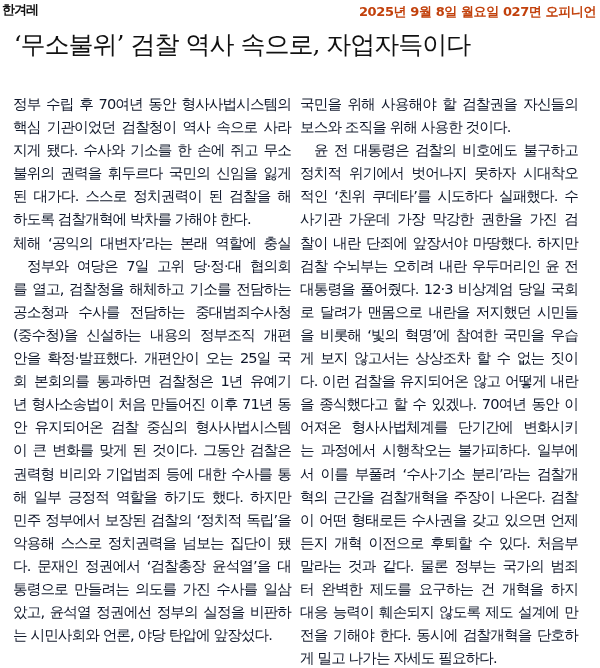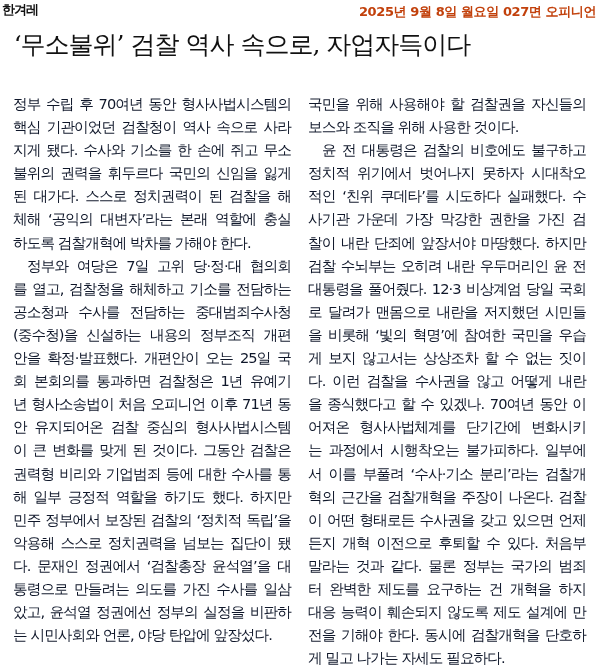--- a/index.html
+++ b/index.html
@@ -8,21 +8,21 @@
   .masthead { position: absolute; left: 0; top: 0; width: 600px; height: 26px; }
   .logo { position: absolute; left: 2px; top: 1px; font-size: 13px; font-weight: bold;
           letter-spacing: -1px; color: #111; }
   .dateline { position: absolute; right: 4px; top: 3px; font-size: 13px; font-weight: bold;
               color: #c2410c; letter-spacing: -0.4px; white-space: nowrap; }
   .headline { position: absolute; left: 0; top: 28px; width: 484px; text-align: center;
               font-family: "DejaVu Serif", "Liberation Serif", serif; font-size: 25px;
               color: #111; letter-spacing: -1px; white-space: nowrap; }
   .column { position: absolute; top: 92px; width: 278px; }
   .col-left { left: 13px; }
-  .col-right { left: 308px; }
+  .col-right { left: 300px; }
   .line { display: block; height: 23.1px; line-height: 23.1px; font-size: 14.6px;
           white-space: nowrap; letter-spacing: -0.9px; color: #0f172a;
           text-align: justify; text-align-last: justify; }
   .line.last { text-align-last: left; }
   .line.indent { padding-left: 14px; }
 </style>
 </head>
 <body>
 
 <div class="masthead">
@@ -31,29 +31,29 @@
 </div>
 
 <div class="headline">‘무소불위’ 검찰 역사 속으로, 자업자득이다</div>
 
 <div class="column col-left" id="col-left">
     <span class="line">정부 수립 후 70여년 동안 형사사법시스템의</span>
     <span class="line">핵심 기관이었던 검찰청이 역사 속으로 사라</span>
     <span class="line">지게 됐다. 수사와 기소를 한 손에 쥐고 무소</span>
     <span class="line">불위의 권력을 휘두르다 국민의 신임을 잃게</span>
     <span class="line">된 대가다. 스스로 정치권력이 된 검찰을 해</span>
+    <span class="line last">하도록 검찰개혁에 박차를 가해야 한다.</span>
     <span class="line">체해 ‘공익의 대변자’라는 본래 역할에 충실</span>
-    <span class="line last">하도록 검찰개혁에 박차를 가해야 한다.</span>
     <span class="line indent">정부와 여당은 7일 고위 당·정·대 협의회</span>
     <span class="line">를 열고, 검찰청을 해체하고 기소를 전담하는</span>
     <span class="line">공소청과 수사를 전담하는 중대범죄수사청</span>
     <span class="line">(중수청)을 신설하는 내용의 정부조직 개편</span>
     <span class="line">안을 확정·발표했다. 개편안이 오는 25일 국</span>
     <span class="line">회 본회의를 통과하면 검찰청은 1년 유예기</span>
-    <span class="line">년 형사소송법이 처음 오피니언 이후 71년 동</span>
+    <span class="line">년 형사소송법이 처음 만들어진 이후 71년 동</span>
     <span class="line">안 유지되어온 검찰 중심의 형사사법시스템</span>
     <span class="line">이 큰 변화를 맞게 된 것이다. 그동안 검찰은</span>
     <span class="line">권력형 비리와 기업범죄 등에 대한 수사를 통</span>
     <span class="line">해 일부 긍정적 역할을 하기도 했다. 하지만</span>
     <span class="line">민주 정부에서 보장된 검찰의 ‘정치적 독립’을</span>
     <span class="line">악용해 스스로 정치권력을 넘보는 집단이 됐</span>
     <span class="line">다. 문재인 정권에서 ‘검찰총장 윤석열’을 대</span>
     <span class="line">통령으로 만들려는 의도를 가진 수사를 일삼</span>
     <span class="line">았고, 윤석열 정권에선 정부의 실정을 비판하</span>
     <span class="line last">는 시민사회와 언론, 야당 탄압에 앞장섰다.</span>
@@ -64,21 +64,21 @@
     <span class="line indent">윤 전 대통령은 검찰의 비호에도 불구하고</span>
     <span class="line">정치적 위기에서 벗어나지 못하자 시대착오</span>
     <span class="line">적인 ‘친위 쿠데타’를 시도하다 실패했다. 수</span>
     <span class="line">사기관 가운데 가장 막강한 권한을 가진 검</span>
     <span class="line">찰이 내란 단죄에 앞장서야 마땅했다. 하지만</span>
     <span class="line">검찰 수뇌부는 오히려 내란 우두머리인 윤 전</span>
     <span class="line">대통령을 풀어줬다. 12·3 비상계엄 당일 국회</span>
     <span class="line">로 달려가 맨몸으로 내란을 저지했던 시민들</span>
     <span class="line">을 비롯해 ‘빛의 혁명’에 참여한 국민을 우습</span>
     <span class="line">게 보지 않고서는 상상조차 할 수 없는 짓이</span>
-    <span class="line">다. 이런 검찰을 수사권을 않고 어떻게 내란</span>
+    <span class="line">다. 이런 검찰을 유지되어온 않고 어떻게 내란</span>
     <span class="line">을 종식했다고 할 수 있겠나. 70여년 동안 이</span>
     <span class="line">어져온 형사사법체계를 단기간에 변화시키</span>
     <span class="line">는 과정에서 시행착오는 불가피하다. 일부에</span>
     <span class="line">서 이를 부풀려 ‘수사·기소 분리’라는 검찰개</span>
     <span class="line">혁의 근간을 검찰개혁을 주장이 나온다. 검찰</span>
     <span class="line">이 어떤 형태로든 수사권을 갖고 있으면 언제</span>
     <span class="line">든지 개혁 이전으로 후퇴할 수 있다. 처음부</span>
     <span class="line">말라는 것과 같다. 물론 정부는 국가의 범죄</span>
     <span class="line">터 완벽한 제도를 요구하는 건 개혁을 하지</span>
     <span class="line">대응 능력이 훼손되지 않도록 제도 설계에 만</span>

